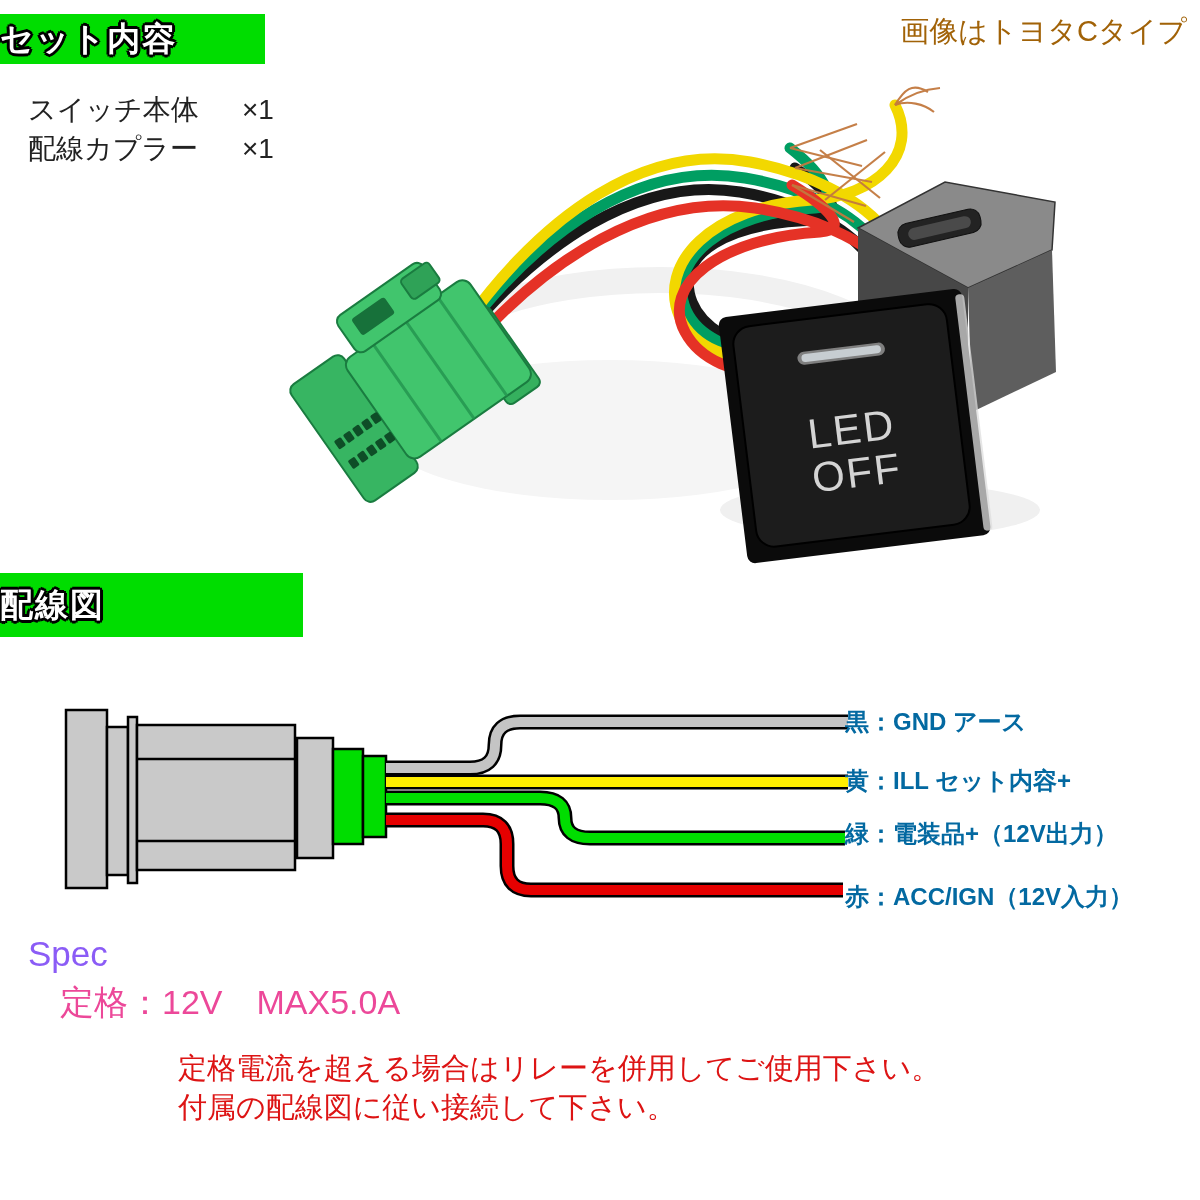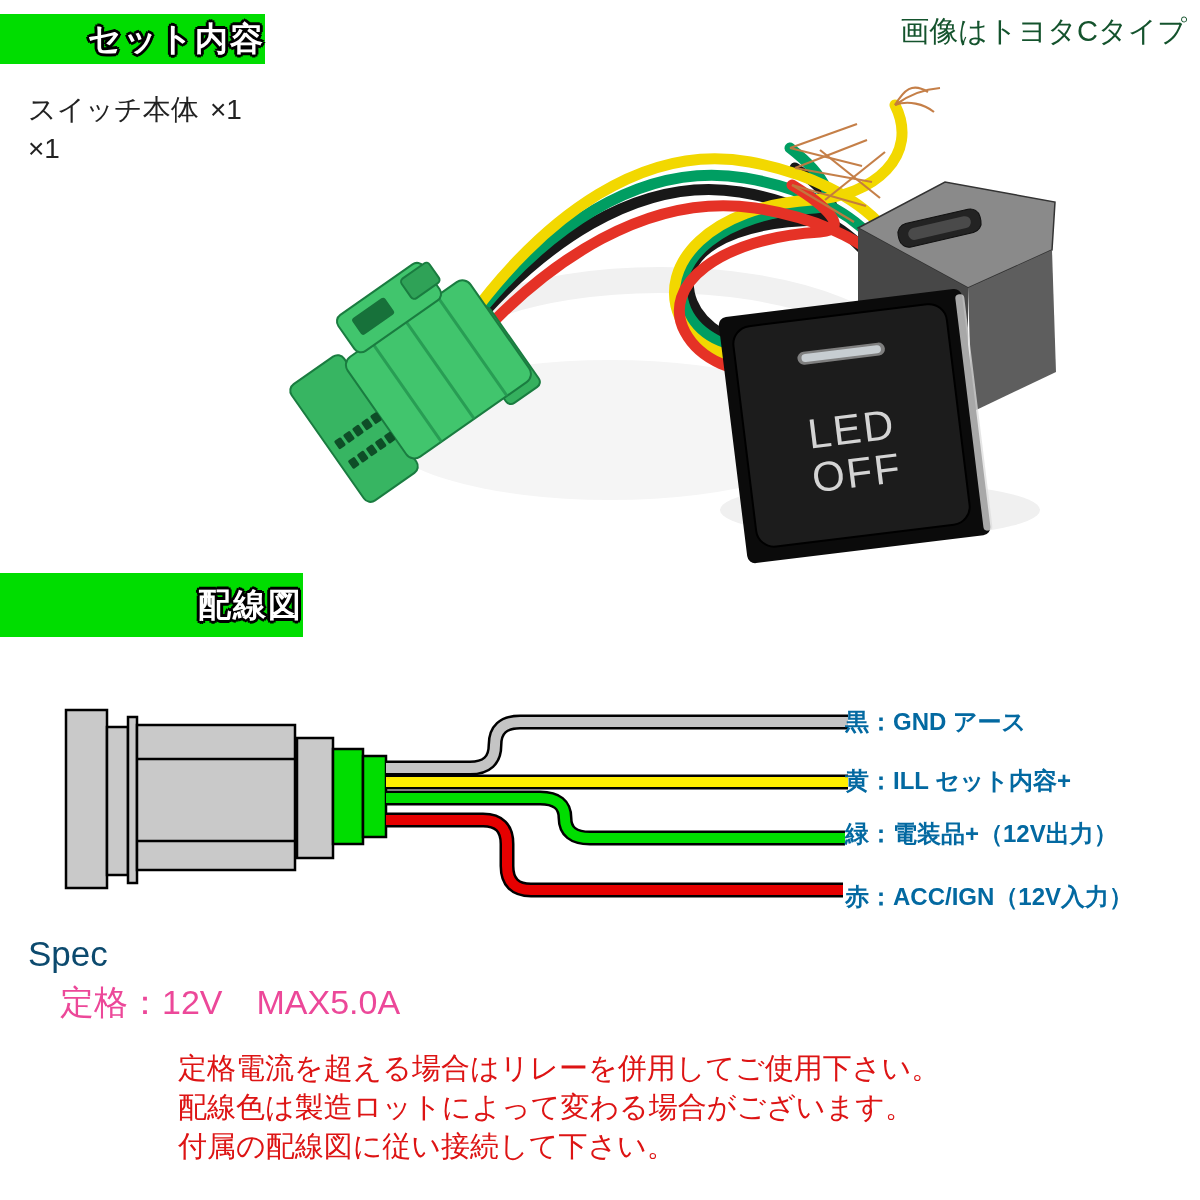--- a/index.html
+++ b/index.html
@@ -1,47 +1,47 @@
 <!DOCTYPE html>
 <html><head>
 <meta charset="utf-8">
 <style>
   html,body{margin:0;padding:0;}
   body{font-family:"Liberation Sans",sans-serif;background:#fff;}
   .page{position:relative;width:1200px;height:1200px;background:#ffffff;overflow:hidden;}
 
   
-  .banner{position:absolute;background:#00dd00;display:flex;align-items:center;justify-content:flex-end;}
+  .banner{position:absolute;background:#00dd00;display:flex;align-items:center;justify-content:flex-start;}
   .banner1{left:0;top:14px;width:265px;height:50px;}
   .banner2{left:0;top:573px;width:303px;height:64px;}
   .banner-text{
     color:#ffffff;font-weight:bold;font-size:33px;letter-spacing:2px;
     text-shadow:-2px -2px 0 #000,2px -2px 0 #000,-2px 2px 0 #000,2px 2px 0 #000,
                 0 -3px 0 #000,0 3px 0 #000,-3px 0 0 #000,3px 0 0 #000;
   }
 
-  .note-top-right{position:absolute;top:12px;right:13px;font-size:29px;color:#14532d;}
+  .note-top-right{position:absolute;top:12px;right:13px;font-size:29px;color:#a16207;}
 
   .set-items{position:absolute;left:28px;top:90px;}
-  .set-item{display:flex;font-size:28px;color:#222;height:39px;align-items:center;}
+  .set-item{display:flex;font-size:28px;color:#222;height:39px;align-items:center;gap:32px;}
   .item-name{display:inline-block;width:182px;}
   .item-qty{display:inline-block;}
 
   .photo{position:absolute;left:280px;top:80px;width:780px;height:460px;}
   .photo svg{overflow:visible;}
 
   .diagram{position:absolute;left:0;top:690px;width:1200px;height:240px;overflow:visible;}
 
   .wire-label{position:absolute;left:845px;font-size:24px;font-weight:600;color:#0369a1;white-space:nowrap;}
   .wire-label.l0{top:706px;}
   .wire-label.l1{top:765px;}
   .wire-label.l2{top:818px;}
   .wire-label.l3{top:881px;}
 
-  .spec-title{position:absolute;left:28px;top:934px;font-size:35px;color:#0c4a6e;}
+  .spec-title{position:absolute;left:28px;top:934px;font-size:35px;color:#8b5cf6;}
   .spec-rating{position:absolute;left:60px;top:980px;font-size:34px;color:#ec4899;}
 
   .warnings{position:absolute;left:178px;top:1042px;font-size:29px;line-height:39px;color:#dd1414;margin-top:7px;}
 </style>
 </head>
 <body>
 
 <div class="page">
 
   <div class="note-top-right">画像はトヨタCタイプ</div>
@@ -49,20 +49,21 @@
   <div class="banner banner1">
     <span class="banner-text">セット内容</span>
   </div>
 
   <div class="set-items">
     <div class="set-item">
       <span class="item-name">スイッチ本体</span>
       <span class="item-qty">×1</span>
     </div>
     <div class="set-item">
+      <span class="item-name">配線カプラー</span>
       <span class="item-qty">×1</span>
     </div>
   </div>
 
   <div class="photo">
     <svg width="780" height="460" viewBox="0 0 780 460">
 
       <ellipse cx="380" cy="300" rx="250" ry="100" fill="none" stroke="#f1f1f1" stroke-width="26"></ellipse>
       <ellipse cx="330" cy="350" rx="230" ry="70" fill="#f5f5f5"></ellipse>
       <ellipse cx="600" cy="430" rx="160" ry="28" fill="#f0f0f0"></ellipse>
@@ -166,17 +167,16 @@
   <div class="wire-label l0">黒：GND アース</div>
   <div class="wire-label l1">黄：ILL セット内容+</div>
   <div class="wire-label l2">緑：電装品+（12V出力）</div>
   <div class="wire-label l3">赤：ACC/IGN（12V入力）</div>
 
   <div class="spec-title">Spec</div>
   <div class="spec-rating">定格：12V　MAX5.0A</div>
 
   <div class="warnings">
     <div>定格電流を超える場合はリレーを併用してご使用下さい。</div>
-    <div>配線色は製造ロットによって変わる場合がございます。</div>
     <div>付属の配線図に従い接続して下さい。</div>
   </div>
 
 </div>
 
 </body></html>

